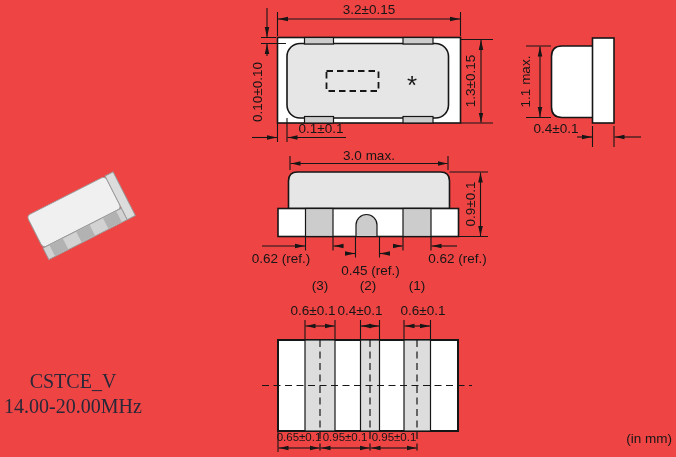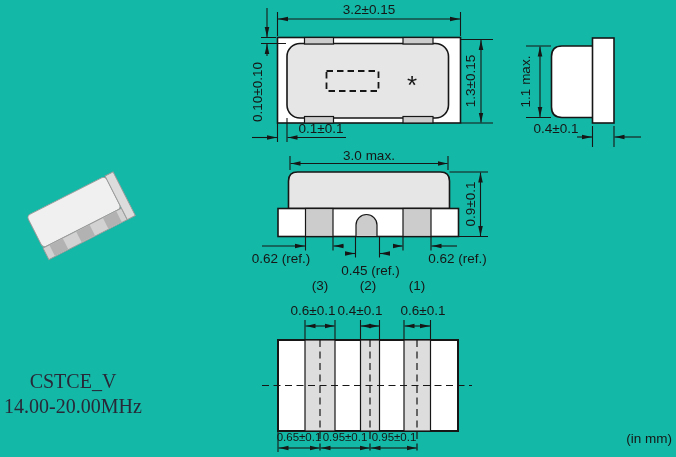--- a/index.html
+++ b/index.html
@@ -1,16 +1,16 @@
 <!DOCTYPE html>
 <html><head>
 <meta charset="utf-8">
 <style>
   html,body{margin:0;padding:0;background:#ffffff;}
-  .stage{position:relative;width:676px;height:457px;background:#14b8a6;overflow:hidden;
+  .stage{position:relative;width:676px;height:457px;background:#ef4444;overflow:hidden;
          font-family:"Liberation Sans",sans-serif;}
   svg{position:absolute;left:0;top:0;}
   .ln{stroke:#161616;stroke-width:1.1;fill:none;}
   .shape{stroke:#161616;stroke-width:1.6;}
   .thin{stroke:#161616;stroke-width:1.2;}
   .dash-center{stroke:#161616;stroke-width:1.2;fill:none;stroke-dasharray:7 4.5;}
   .dim-text{font:13.5px "Liberation Sans",sans-serif;fill:#161616;}
   .small-text{font:11.5px "Liberation Sans",sans-serif;fill:#161616;}
   .mark-text{font:26px "Liberation Sans",sans-serif;fill:#161616;}
   .serif-text{font:20px "Liberation Serif",serif;fill:#282838;}

